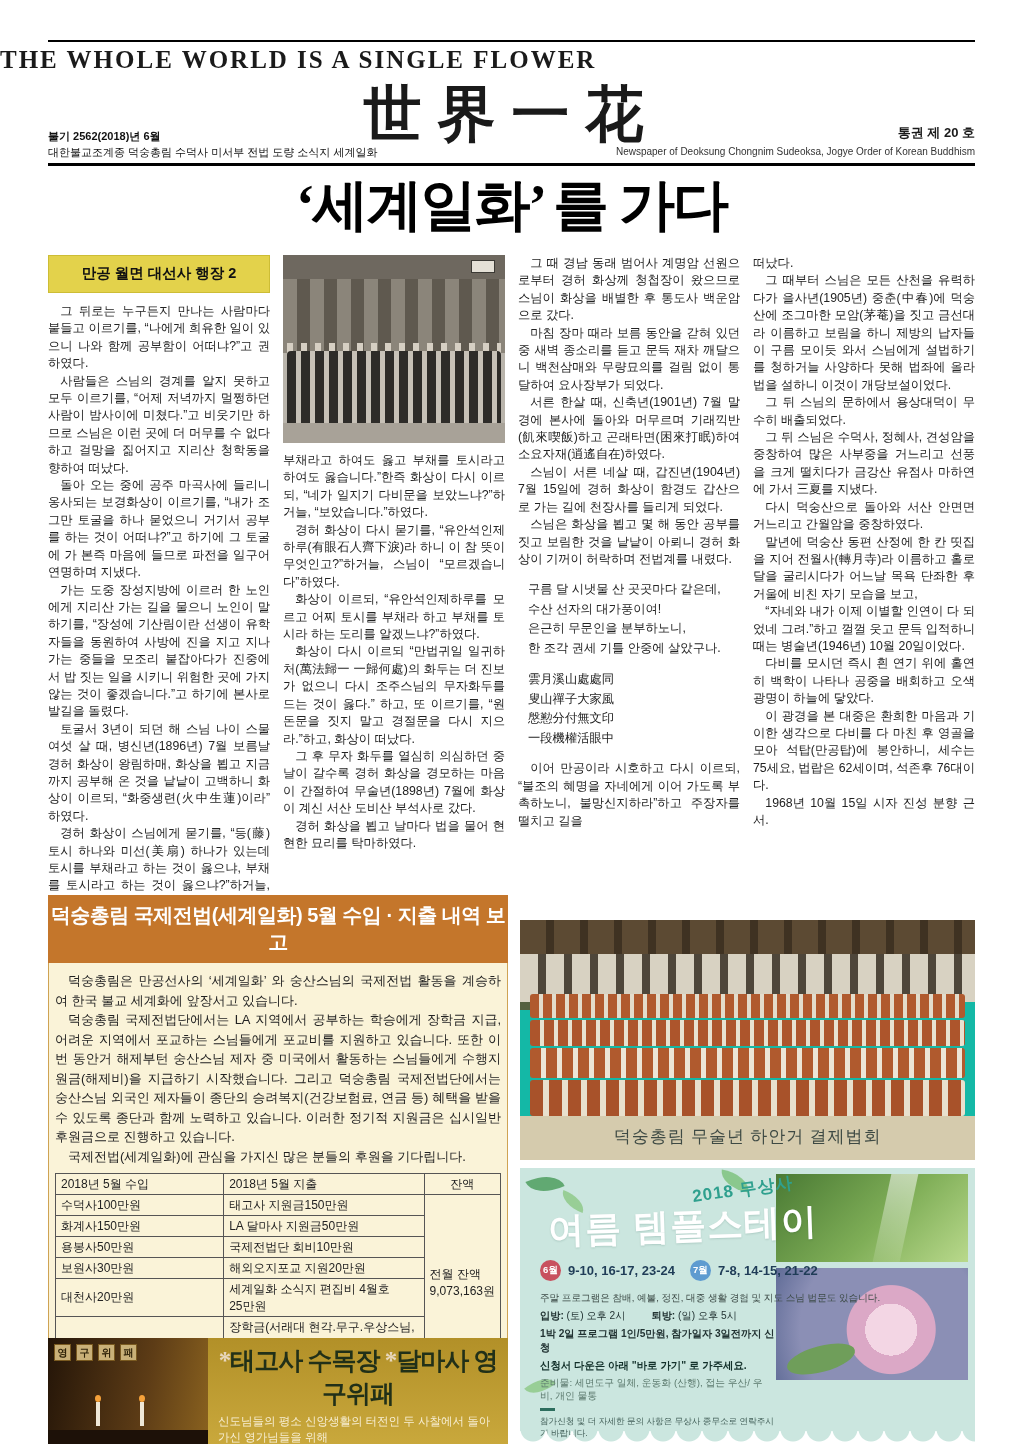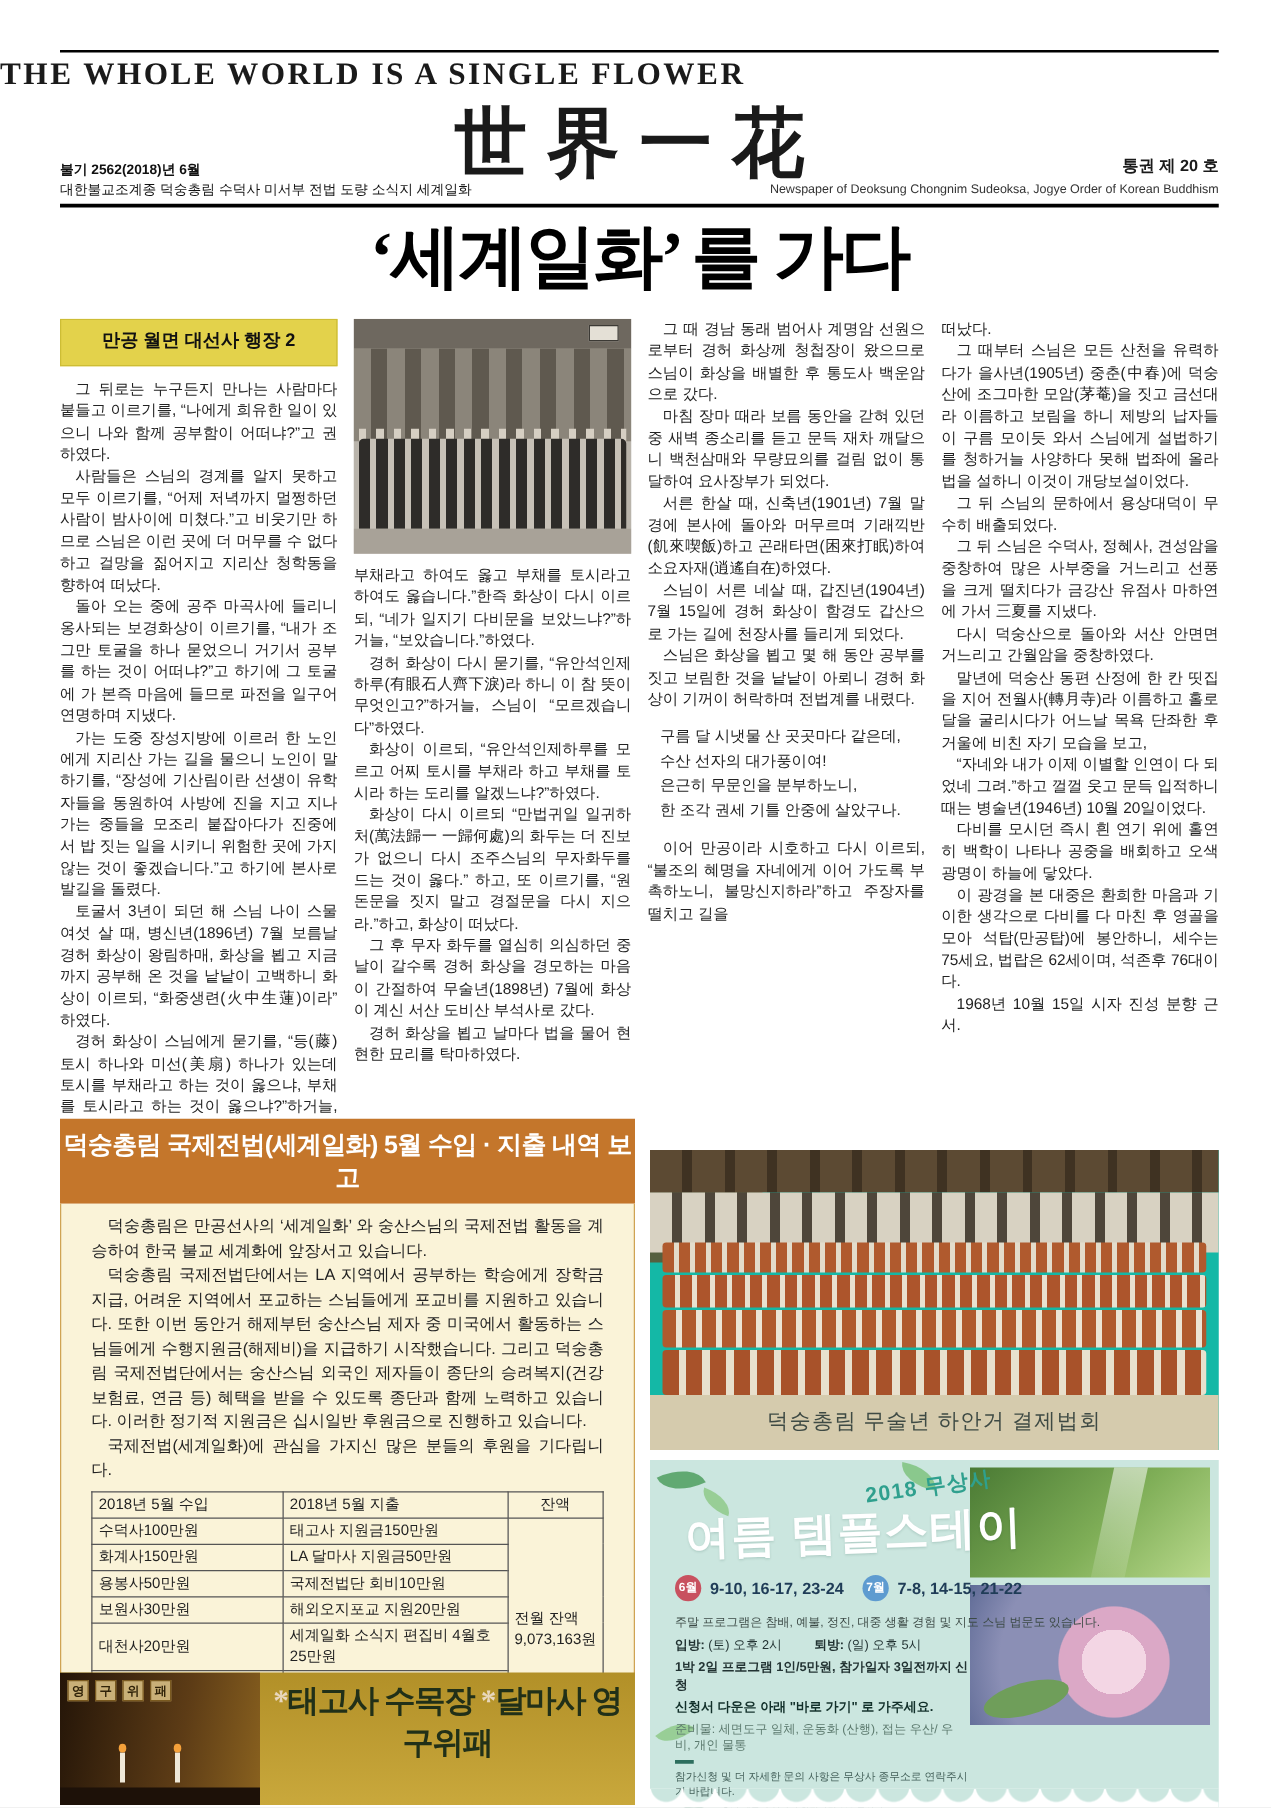--- a/index.html
+++ b/index.html
@@ -46,21 +46,21 @@
 
   
   .poem{margin:12px 0 12px 10px;line-height:19.5px;text-indent:0;}
   .poem div{text-indent:0;}
   .poem-cn{font-family:"Liberation Serif","DejaVu Serif",serif;}
 
   
   .report{position:absolute;left:48px;top:895px;width:460px;}
   .report-header{background:#c4762b;color:#fff;text-align:center;font-size:20px;font-weight:bold;
                  letter-spacing:-0.5px;padding:7px 0;}
-  .report-body{background:#faf3d8;border:1px solid #cfa353;border-top:none;padding:8px 24px 8px;height:396px;overflow:hidden;}
+  .report-body{background:#faf3d8;border:1px solid #cfa353;border-top:none;padding:8px 6px 8px;height:396px;overflow:hidden;}
   .rpar{margin:0;font-size:13px;line-height:19.5px;text-indent:1em;text-align:justify;color:#222;}
   table.acct{width:100%;border-collapse:collapse;margin-top:7px;font-size:12px;color:#222;}
   table.acct th,table.acct td{border:1px solid #555;padding:1.5px 5px;font-weight:normal;text-align:left;vertical-align:middle;}
   table.acct th.balh{text-align:center;}
   table.acct td.pw{padding:0;}
   table.acct td.pw .pair{padding:1.5px 5px;}
   .amtR{text-align:right;white-space:nowrap;}
   .schol .amt-inline{float:right;}
   .balance-cell{text-align:center;}
   .balance-cell div{line-height:17px;}
@@ -193,20 +193,26 @@
       <p class="par">마침 장마 때라 보름 동안을 갇혀 있던 중 새벽 종소리를 듣고 문득 재차 깨달으니 백천삼매와 무량묘의를 걸림 없이 통달하여 요사장부가 되었다.</p>
       <p class="par">서른 한살 때, 신축년(1901년) 7월 말경에 본사에 돌아와 머무르며 기래끽반(飢來喫飯)하고 곤래타면(困來打眠)하여 소요자재(逍遙自在)하였다.</p>
       <p class="par">스님이 서른 네살 때, 갑진년(1904년) 7월 15일에 경허 화상이 함경도 갑산으로 가는 길에 천장사를 들리게 되었다.</p>
       <p class="par">스님은 화상을 뵙고 몇 해 동안 공부를 짓고 보림한 것을 낱낱이 아뢰니 경허 화상이 기꺼이 허락하며 전법계를 내렸다.</p>
       <div class="poem">
         <div>구름 달 시냇물 산 곳곳마다 같은데,</div>
         <div>수산 선자의 대가풍이여!</div>
         <div>은근히 무문인을 분부하노니,</div>
         <div>한 조각 권세 기틀 안중에 살았구나.</div>
       </div>
+      <div class="poem poem-cn">
+        <div>雲月溪山處處同</div>
+        <div>叟山禪子大家風</div>
+        <div>慇懃分付無文印</div>
+        <div>一段機權活眼中</div>
+      </div>
       <p class="par">이어 만공이라 시호하고 다시 이르되, “불조의 혜명을 자네에게 이어 가도록 부촉하노니, 불망신지하라”하고 주장자를 떨치고 길을</p>
     </div>
 
     <div class="col">
       <p class="par cont">떠났다.</p>
       <p class="par">그 때부터 스님은 모든 산천을 유력하다가 을사년(1905년) 중춘(中春)에 덕숭산에 조그마한 모암(茅菴)을 짓고 금선대라 이름하고 보림을 하니 제방의 납자들이 구름 모이듯 와서 스님에게 설법하기를 청하거늘 사양하다 못해 법좌에 올라 법을 설하니 이것이 개당보설이었다.</p>
       <p class="par">그 뒤 스님의 문하에서 용상대덕이 무수히 배출되었다.</p>
       <p class="par">그 뒤 스님은 수덕사, 정혜사, 견성암을 중창하여 많은 사부중을 거느리고 선풍을 크게 떨치다가 금강산 유점사 마하연에 가서 三夏를 지냈다.</p>
       <p class="par">다시 덕숭산으로 돌아와 서산 안면면 거느리고 간월암을 중창하였다.</p>
       <p class="par">말년에 덕숭산 동편 산정에 한 칸 띳집을 지어 전월사(轉月寺)라 이름하고 홀로 달을 굴리시다가 어느날 목욕 단좌한 후 거울에 비친 자기 모습을 보고,</p>
@@ -319,20 +325,21 @@
       </div>
       <div class="candle c1"></div>
       <div class="candle c2"></div>
       <div class="altar-table"></div>
     </div>
     <div class="gold-right">
       <div class="gold-title serif">
         <span class="ast">*</span><span>태고사 수목장</span>
         <span class="ast">*</span><span>달마사 영구위패</span>
       </div>
+      <div class="gold-line">신도님들의 평소 신앙생활의 터전인 두 사찰에서 돌아가신 영가님들을 위해</div>
 
     </div>
   </div>
 
   <div class="green-ad">
     <div class="leaf l1"></div>
     <div class="leaf l2"></div>
     <div class="leaf l3"></div>
     <div class="leaf l4"></div>
     <div class="ga-photo-top"></div>

